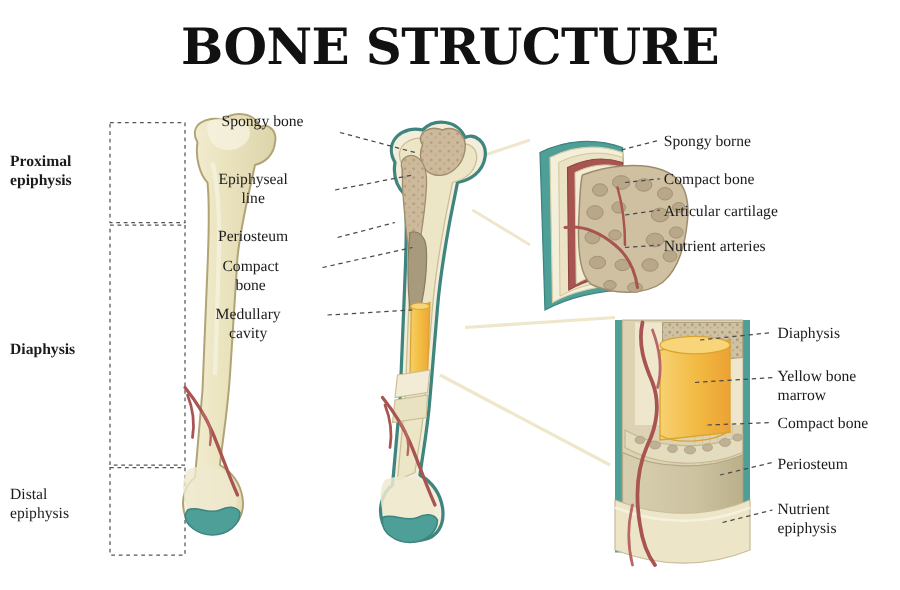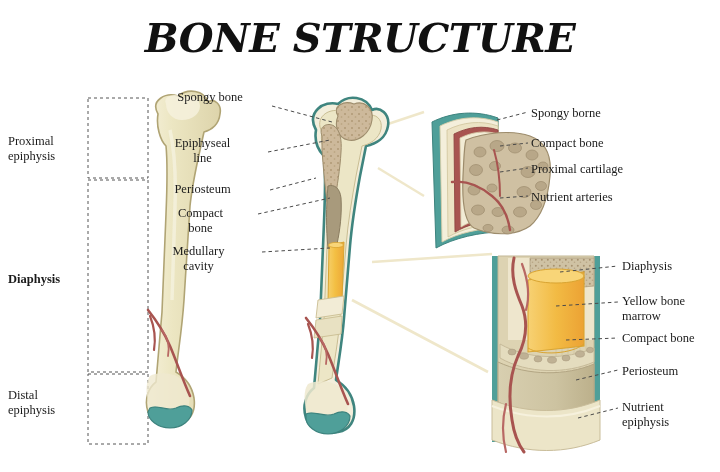--- a/index.html
+++ b/index.html
@@ -20,21 +20,20 @@
     top: 14px;
     left: 0;
     width: 720px;
     text-align: center;
     font-family: "DejaVu Serif", "Liberation Serif", serif;
     font-weight: bold;
     font-size: 40px;
     letter-spacing: -0.5px;
     color: #111111;
     white-space: nowrap;
-    font-style: italic;
   }
   svg.diagram {
     position: absolute;
     top: 0;
     left: 0;
   }
   .lbl {
     position: absolute;
     font-family: "Liberation Serif", "DejaVu Serif", serif;
     font-size: 12.5px;
@@ -343,38 +342,38 @@
       <path d="M500,198 L528,196"></path>
 
       <path d="M560,272 L618,266"></path>
       <path d="M556,306 L618,302"></path>
       <path d="M566,340 L618,338"></path>
       <path d="M576,380 L618,370"></path>
       <path d="M578,418 L618,408"></path>
     </g>
   </svg>
 
-  <div class="lbl lbl-l" style="left:8px; top:134px;">Proximal
+  <div class="lbl lbl-l" style="left:8px; top:122px;font-weight:bold;">Proximal
 epiphysis</div>
   <div class="lbl lbl-l" style="left:8px; top:272px;font-weight:bold;">Diaphysis</div>
   <div class="lbl lbl-l" style="left:8px; top:388px;">Distal
 epiphysis</div>
 
   <div class="lbl lbl-r" style="left:150px; top:90px; width:120px;">Spongy bone</div>
   <div class="lbl lbl-r" style="left:140px; top:136px; width:125px;">Epiphyseal
 line</div>
   <div class="lbl lbl-r" style="left:140px; top:182px; width:125px;">Periosteum</div>
   <div class="lbl lbl-r" style="left:144px; top:206px; width:113px;">Compact
 bone</div>
   <div class="lbl lbl-r" style="left:140px; top:244px; width:117px;">Medullary
 cavity</div>
 
   <div class="lbl lbl-l" style="left:531px; top:106px;">Spongy borne</div>
   <div class="lbl lbl-l" style="left:531px; top:136px;">Compact bone</div>
-  <div class="lbl lbl-l" style="left:531px; top:162px;">Proximal cartilage</div>
+  <div class="lbl lbl-l" style="left:531px; top:162px;">Articular cartilage</div>
   <div class="lbl lbl-l" style="left:531px; top:190px;">Nutrient arteries</div>
 
   <div class="lbl lbl-l" style="left:622px; top:259px;">Diaphysis</div>
   <div class="lbl lbl-l" style="left:622px; top:294px;">Yellow bone
 marrow</div>
   <div class="lbl lbl-l" style="left:622px; top:331px;">Compact bone</div>
   <div class="lbl lbl-l" style="left:622px; top:364px;">Periosteum</div>
   <div class="lbl lbl-l" style="left:622px; top:400px;">Nutrient
 epiphysis</div>
 

